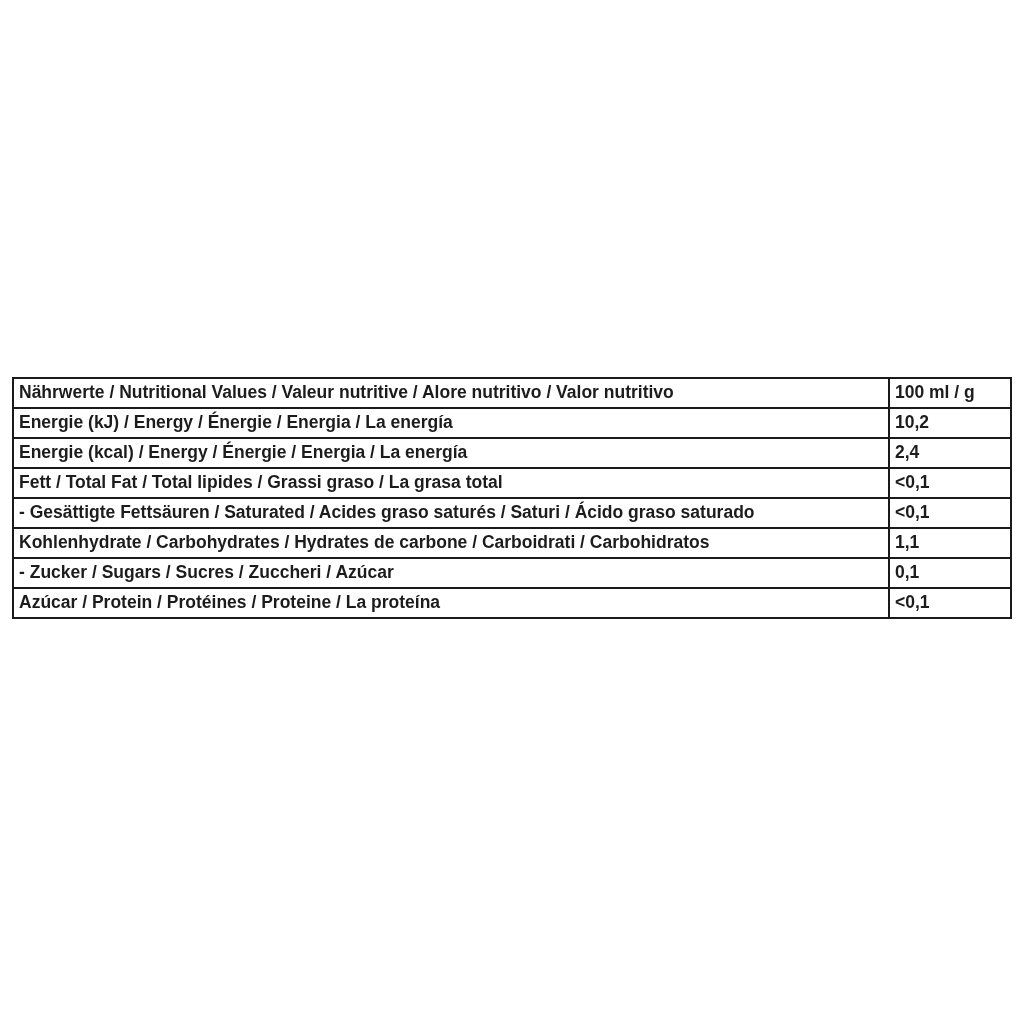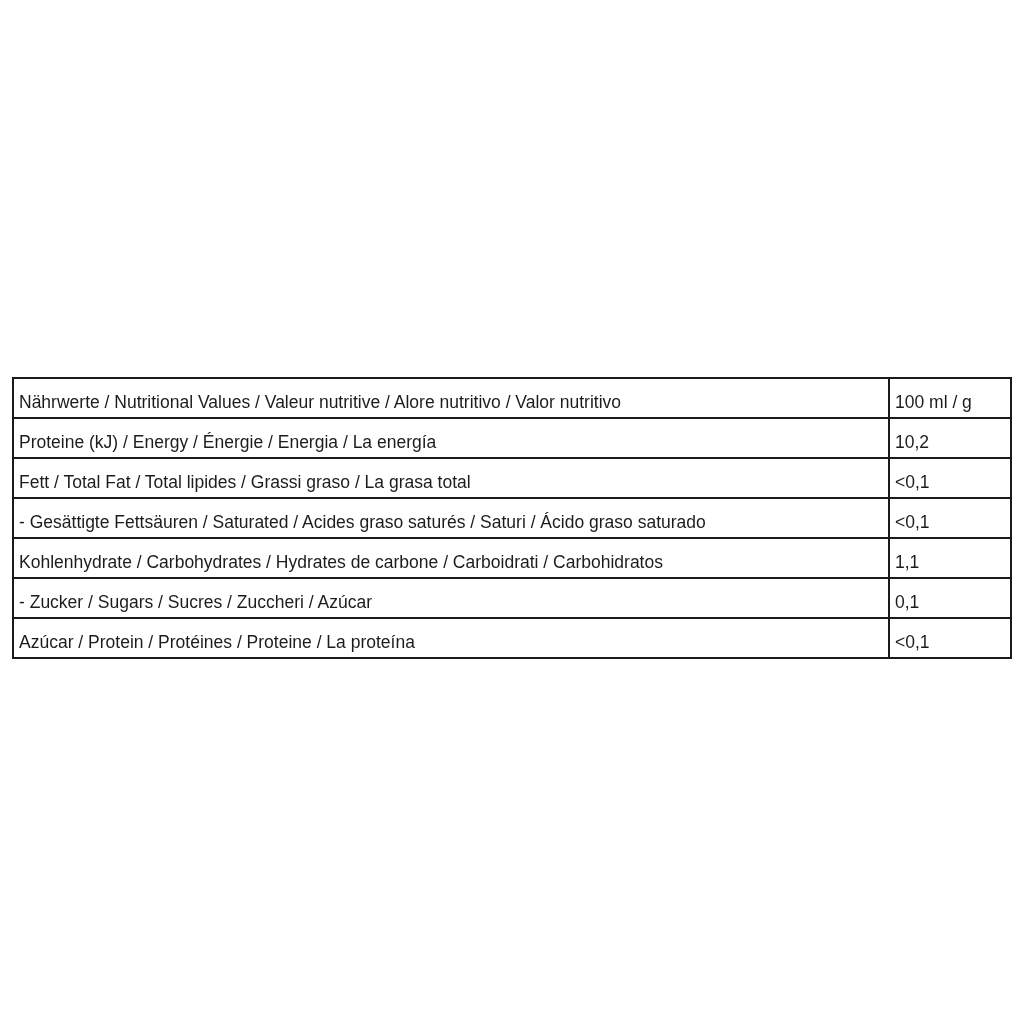--- a/index.html
+++ b/index.html
@@ -20,25 +20,26 @@
     top: 377px;
     width: 998px;
     border-collapse: collapse;
     table-layout: fixed;
     font-size: 17.5px;
     color: #1c1c1c;
   }
   .nutrition-table td {
     border: 2px solid #1a1a1a;
     height: 28px;
-    padding: 10px 4px 0 5px;
+    padding: 0 4px 0 5px;
     vertical-align: middle;
     white-space: pre;
     overflow: hidden;
     line-height: 1;
+    font-weight: bold;
   }
   .nutrition-table .label-col {
     width: 876px;
   }
   .nutrition-table .value-col {
     width: 122px;
   }
 </style>
 </head>
 <body>
@@ -47,22 +48,26 @@
   <colgroup>
     <col class="label-col">
     <col class="value-col">
   </colgroup>
   <tbody>
     <tr>
       <td>Nährwerte / Nutritional Values / Valeur nutritive / Alore nutritivo / Valor nutritivo</td>
       <td>100 ml / g</td>
     </tr>
     <tr>
-      <td>Proteine (kJ) / Energy / Énergie / Energia / La energía</td>
+      <td>Energie (kJ) / Energy / Énergie / Energia / La energía</td>
       <td>10,2</td>
+    </tr>
+    <tr>
+      <td>Energie (kcal) / Energy / Énergie / Energia / La energía</td>
+      <td>2,4</td>
     </tr>
     <tr>
       <td>Fett / Total Fat / Total lipides / Grassi graso / La grasa total</td>
       <td>&lt;0,1</td>
     </tr>
     <tr>
       <td>- Gesättigte Fettsäuren / Saturated / Acides graso saturés / Saturi / Ácido graso saturado</td>
       <td>&lt;0,1</td>
     </tr>
     <tr>

